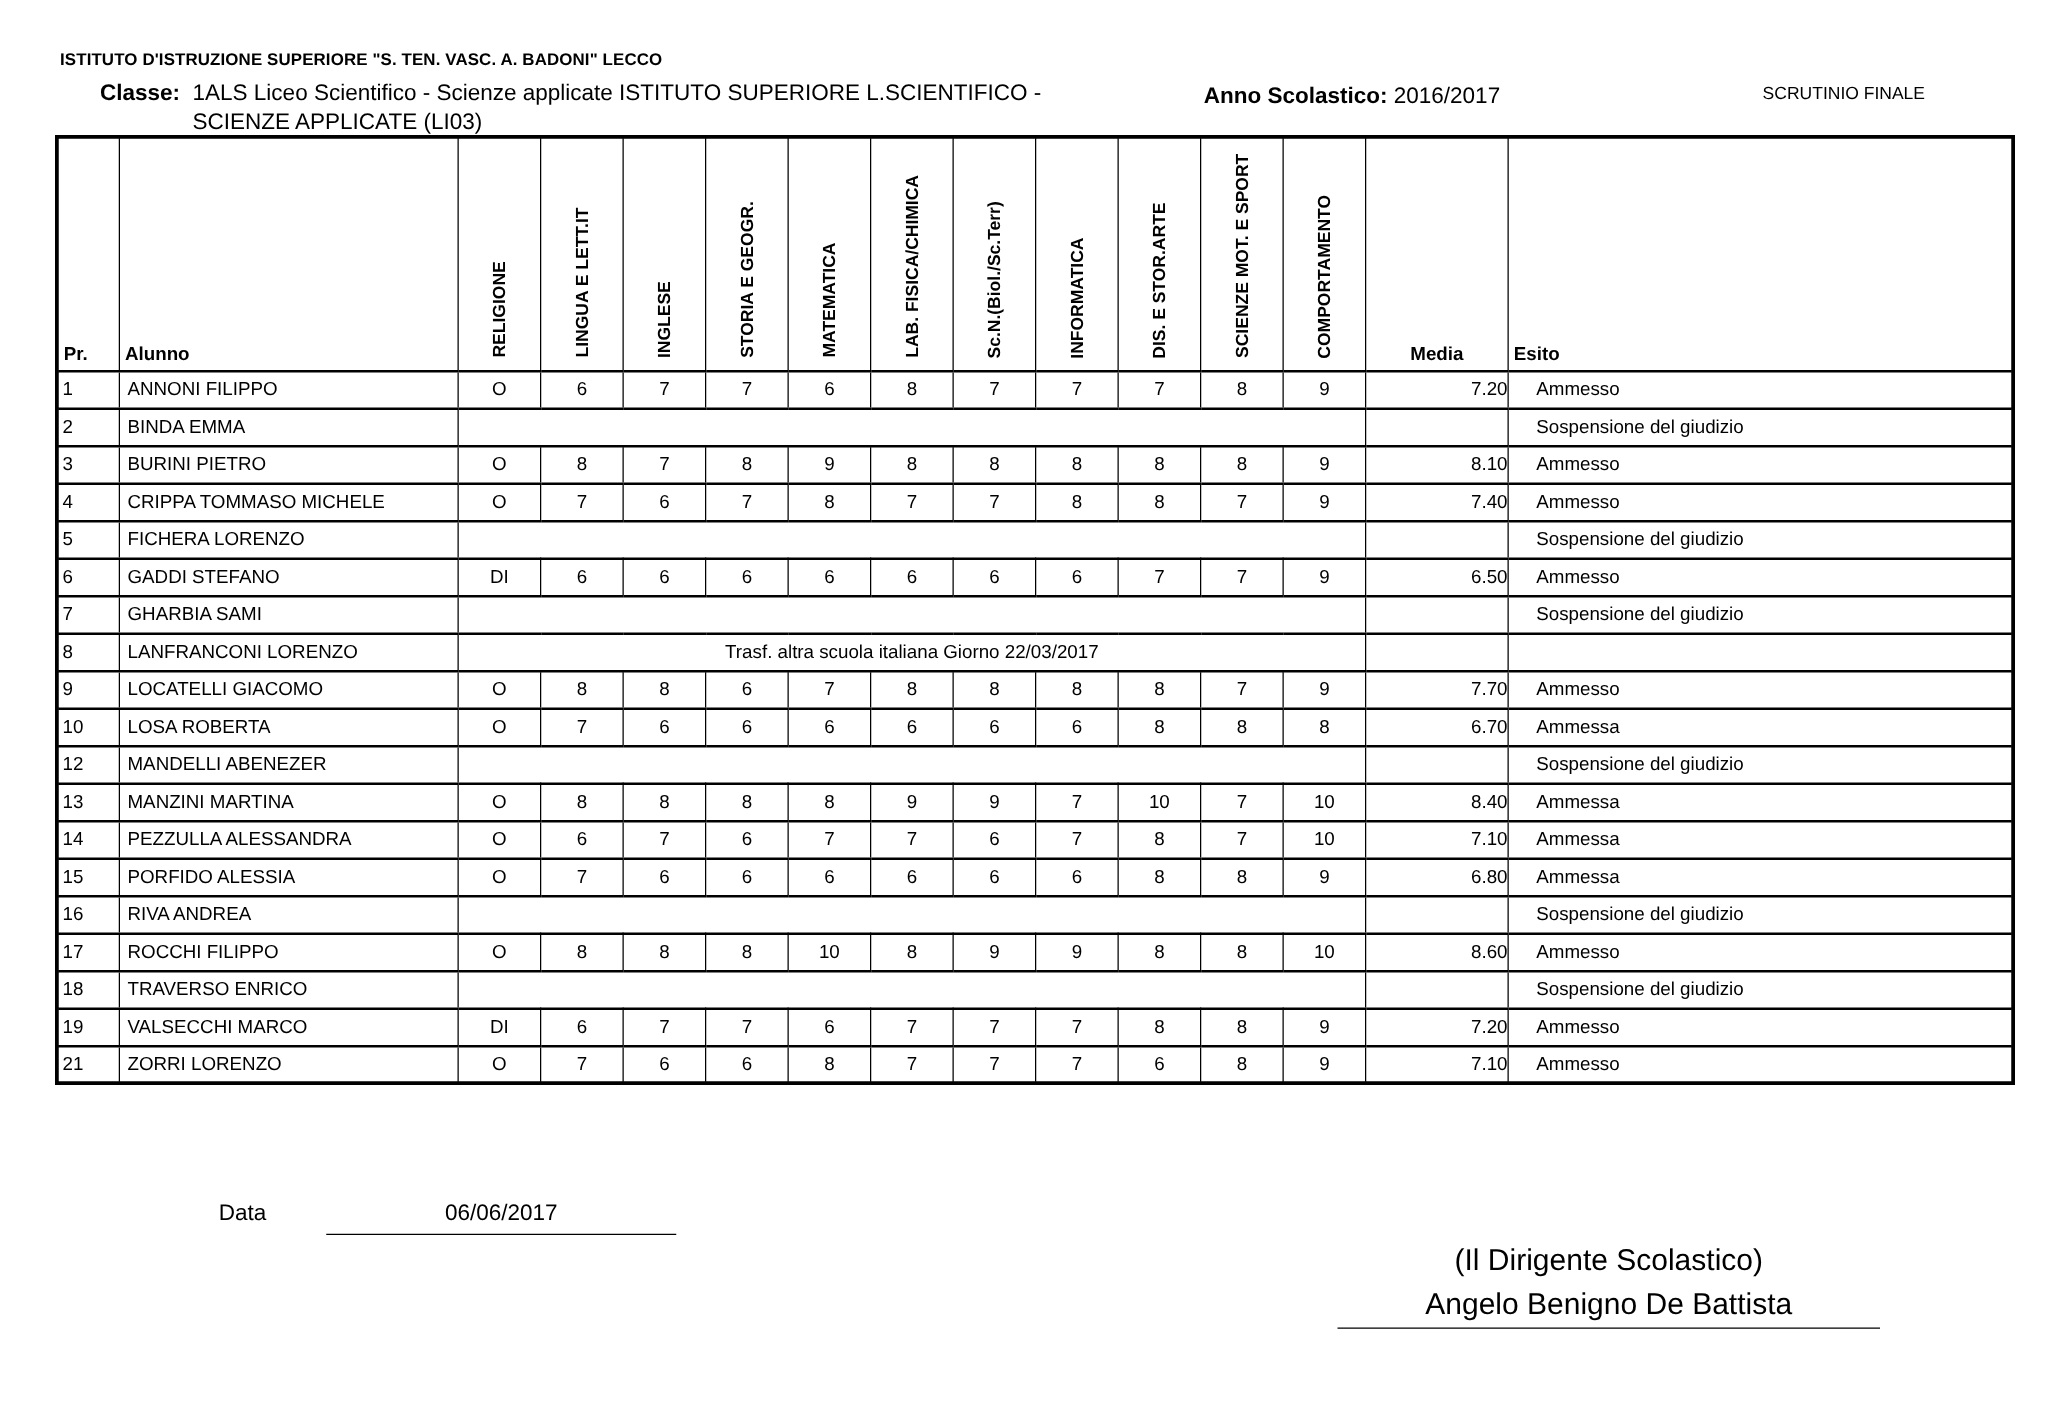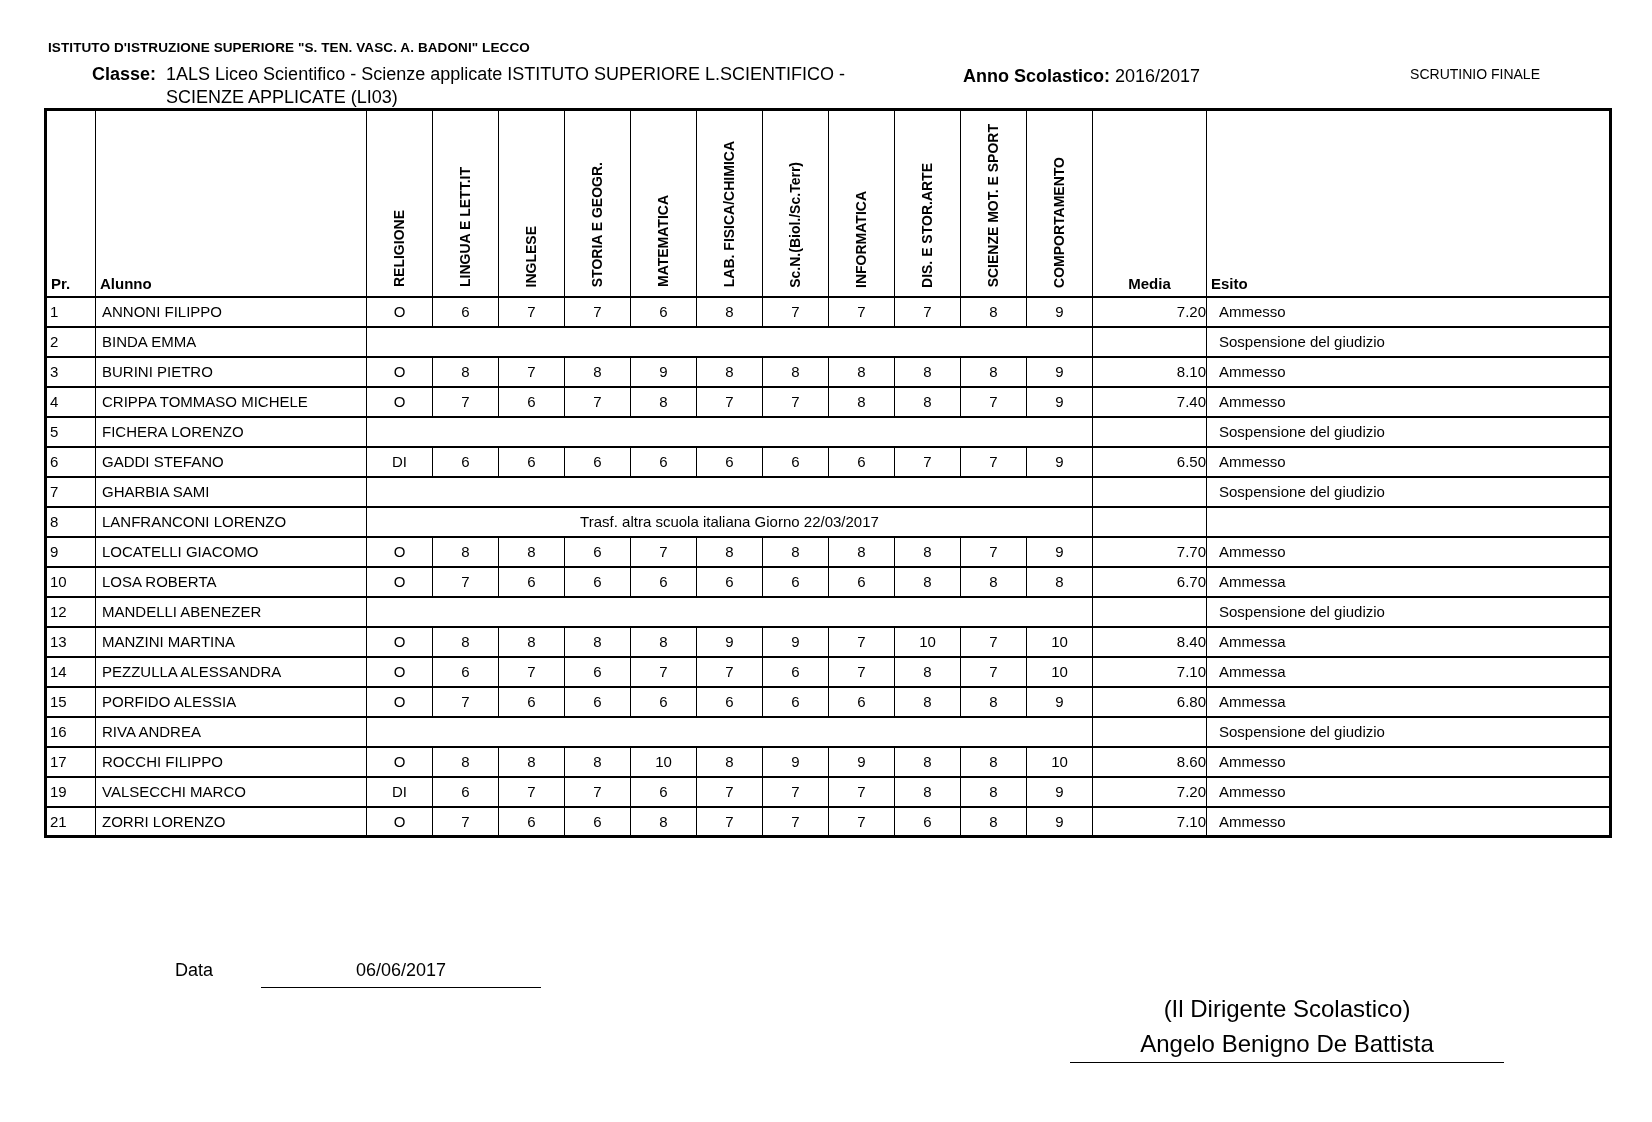--- a/index.html
+++ b/index.html
@@ -11,21 +11,21 @@
     color: #000;
     overflow: hidden;
   }
   .bold { font-weight: bold; }
 
   .school-name {
     position: absolute; left: 48px; top: 40px;
     font-size: 13.5px; font-weight: bold; letter-spacing: 0.1px;
   }
   .classe-row {
-    position: absolute; left: 92px; top: 63px;
+    position: absolute; left: 80px; top: 63px;
     font-size: 18px; display: flex; gap: 10px; line-height: 1.25;
   }
   .classe-value { width: 732px; }
   .anno-row {
     position: absolute; left: 963px; top: 66px;
     font-size: 18px; white-space: nowrap;
   }
   .scrutinio {
     position: absolute; right: 112px; top: 66px;
     font-size: 14px; white-space: nowrap;
@@ -63,21 +63,21 @@
     white-space: nowrap;
     font-size: 14px; font-weight: bold;
     line-height: 1.1;
   }
   .results tbody td { height: 30px; vertical-align: middle; }
   .td-pr    { text-align: left; vertical-align: top; padding: 1px 3px; font-size: 14px; }
   .td-name  { text-align: left; padding: 2px 6px; }
   .td-grade { text-align: center; }
   .td-note  { text-align: center; }
   .td-media { text-align: right; }
-  .td-esito { text-align: left; padding: 2px 12px; }
+  .td-esito { text-align: left; padding: 2px 22px; }
 
   .footer-data {
     position: absolute; left: 175px; top: 960px;
     font-size: 18px; display: flex; align-items: flex-start;
   }
   .footer-data .data-label { margin-right: 48px; }
   .date-line {
     display: inline-block; width: 280px;
     text-align: center;
     border-bottom: 1px solid #000;
@@ -337,20 +337,27 @@
         <td class="c-sub td-grade">8</td>
         <td class="c-sub td-grade">9</td>
         <td class="c-sub td-grade">9</td>
         <td class="c-sub td-grade">8</td>
         <td class="c-sub td-grade">8</td>
         <td class="c-sub td-grade">10</td>
         <td class="c-media td-media">8.60</td>
         <td class="td-esito">Ammesso</td>
       </tr>
       <tr>
+        <td class="c-pr td-pr">18</td>
+        <td class="c-alunno td-name">TRAVERSO ENRICO</td>
+        <td class="td-note" colspan="11"></td>
+        <td class="c-media td-media"></td>
+        <td class="td-esito">Sospensione del giudizio</td>
+      </tr>
+      <tr>
         <td class="c-pr td-pr">19</td>
         <td class="c-alunno td-name">VALSECCHI MARCO</td>
         <td class="c-sub td-grade">DI</td>
         <td class="c-sub td-grade">6</td>
         <td class="c-sub td-grade">7</td>
         <td class="c-sub td-grade">7</td>
         <td class="c-sub td-grade">6</td>
         <td class="c-sub td-grade">7</td>
         <td class="c-sub td-grade">7</td>
         <td class="c-sub td-grade">7</td>

